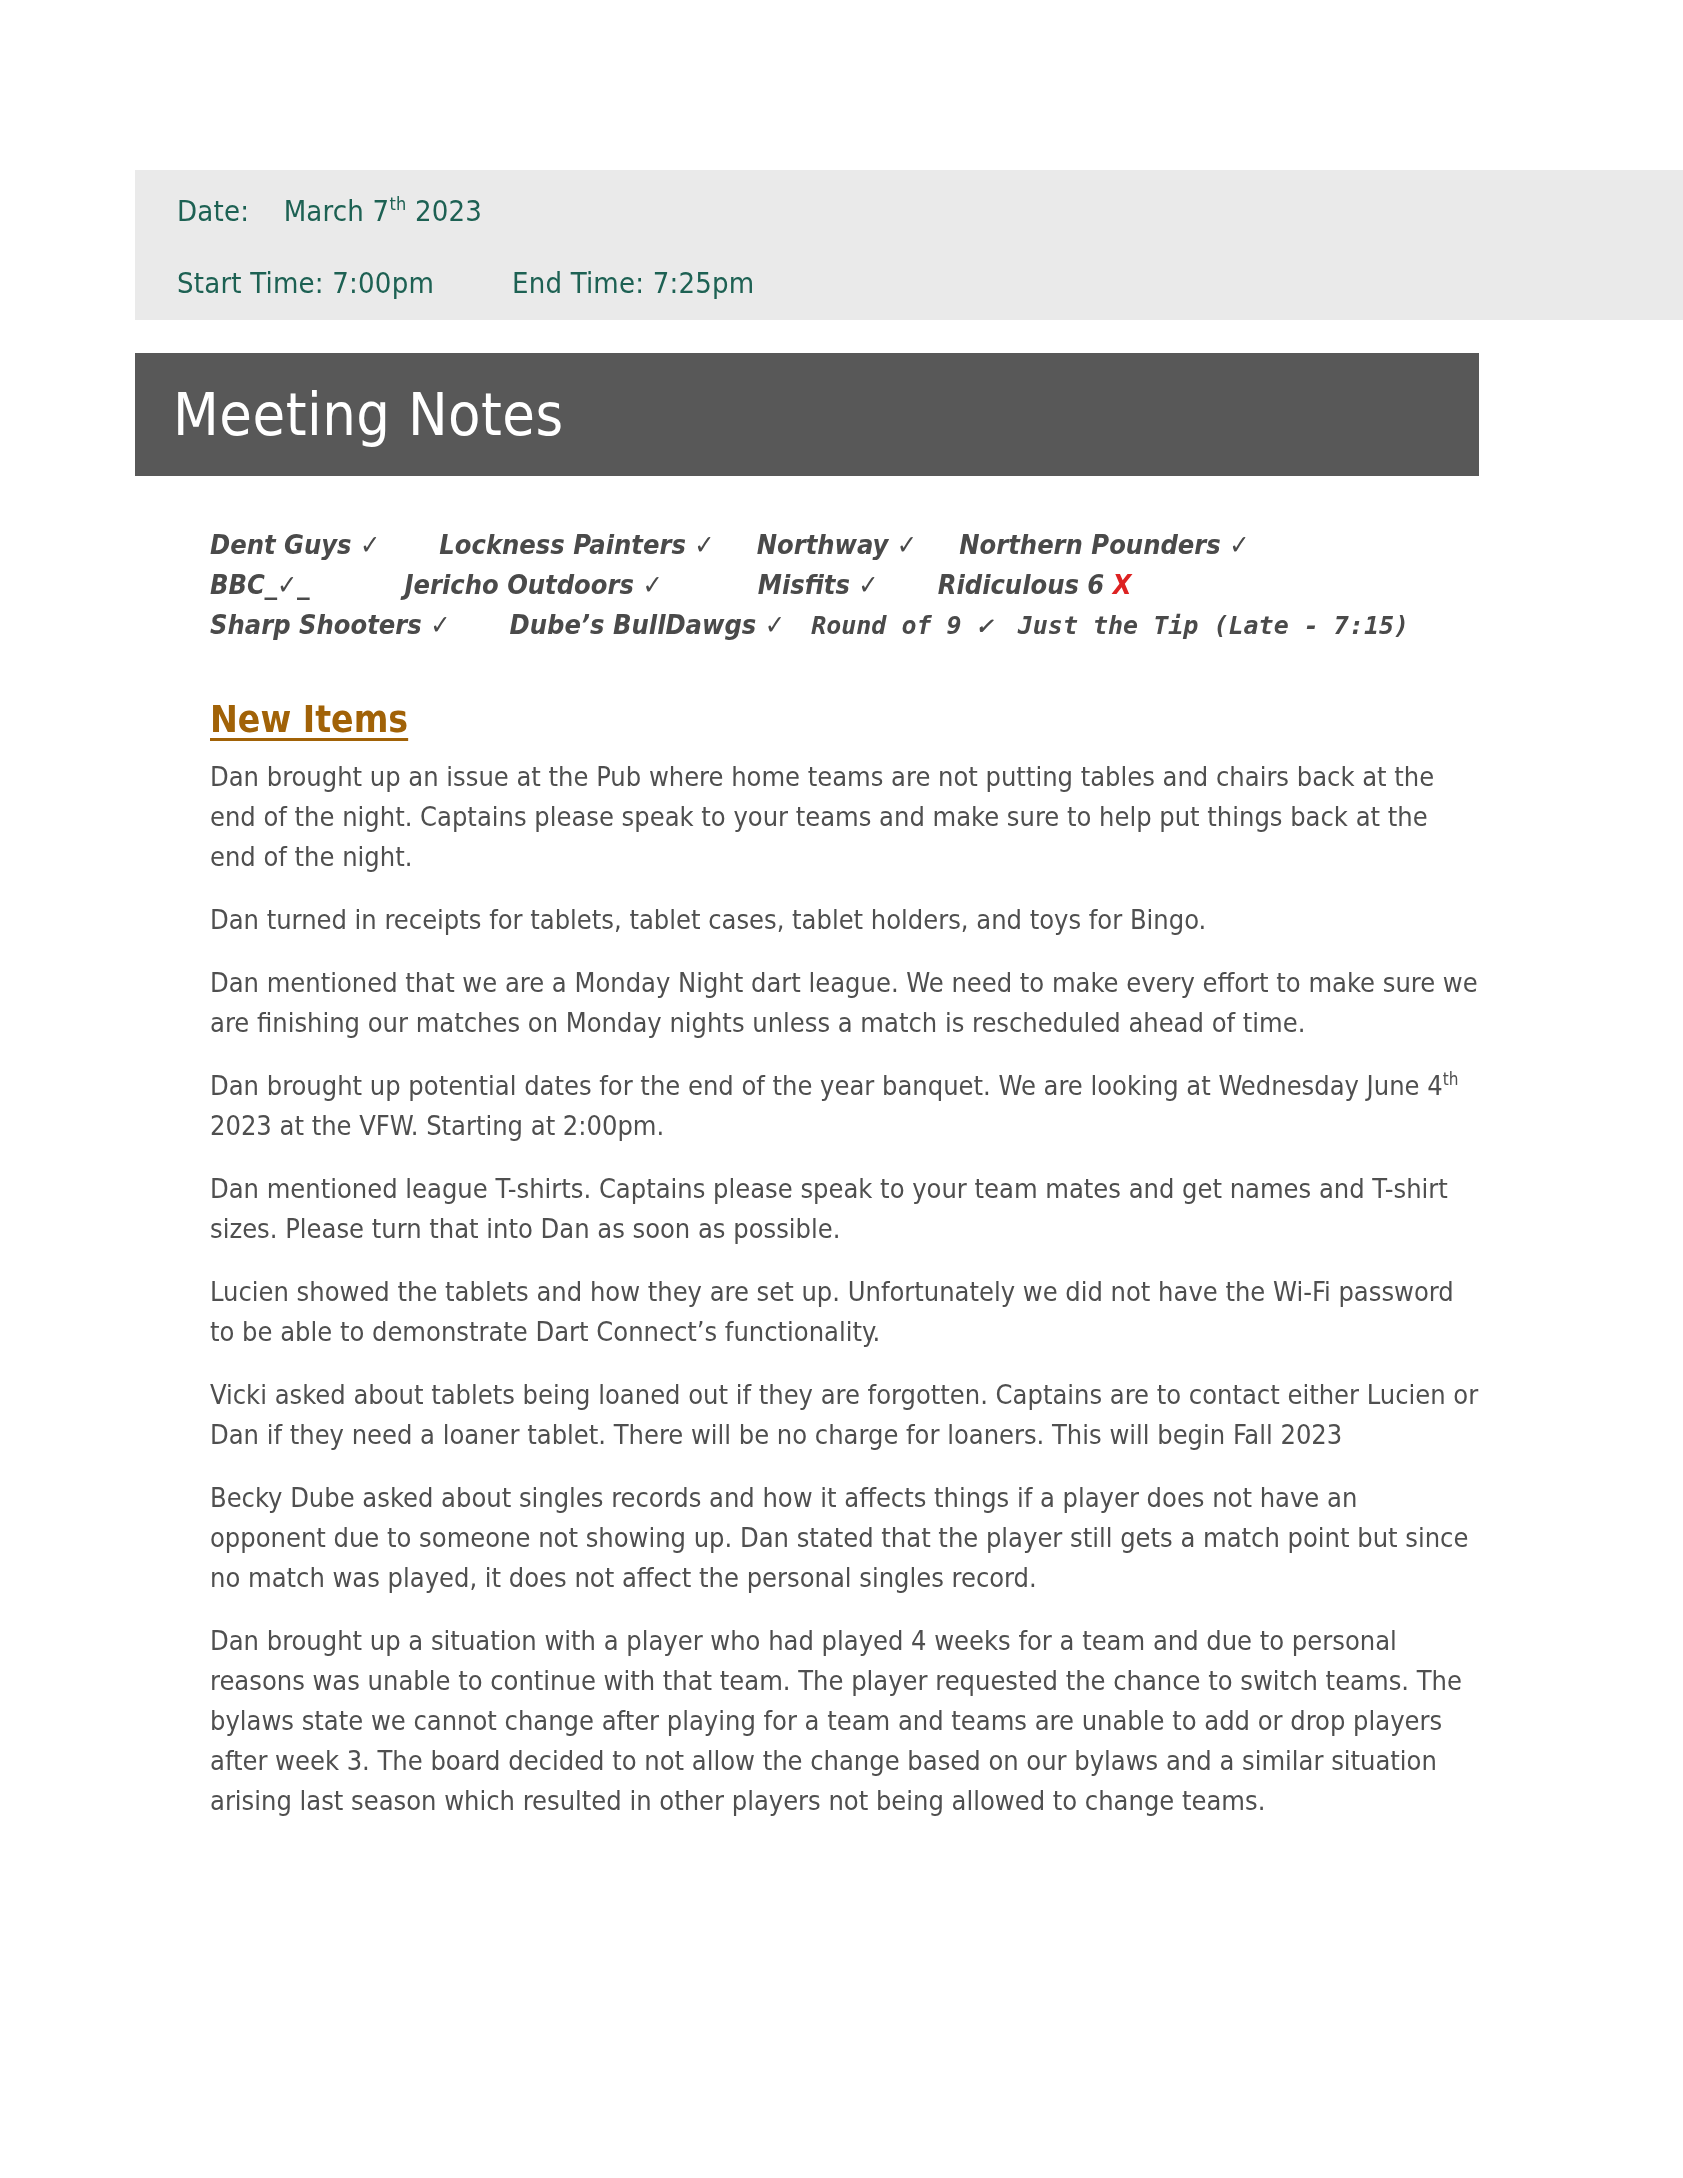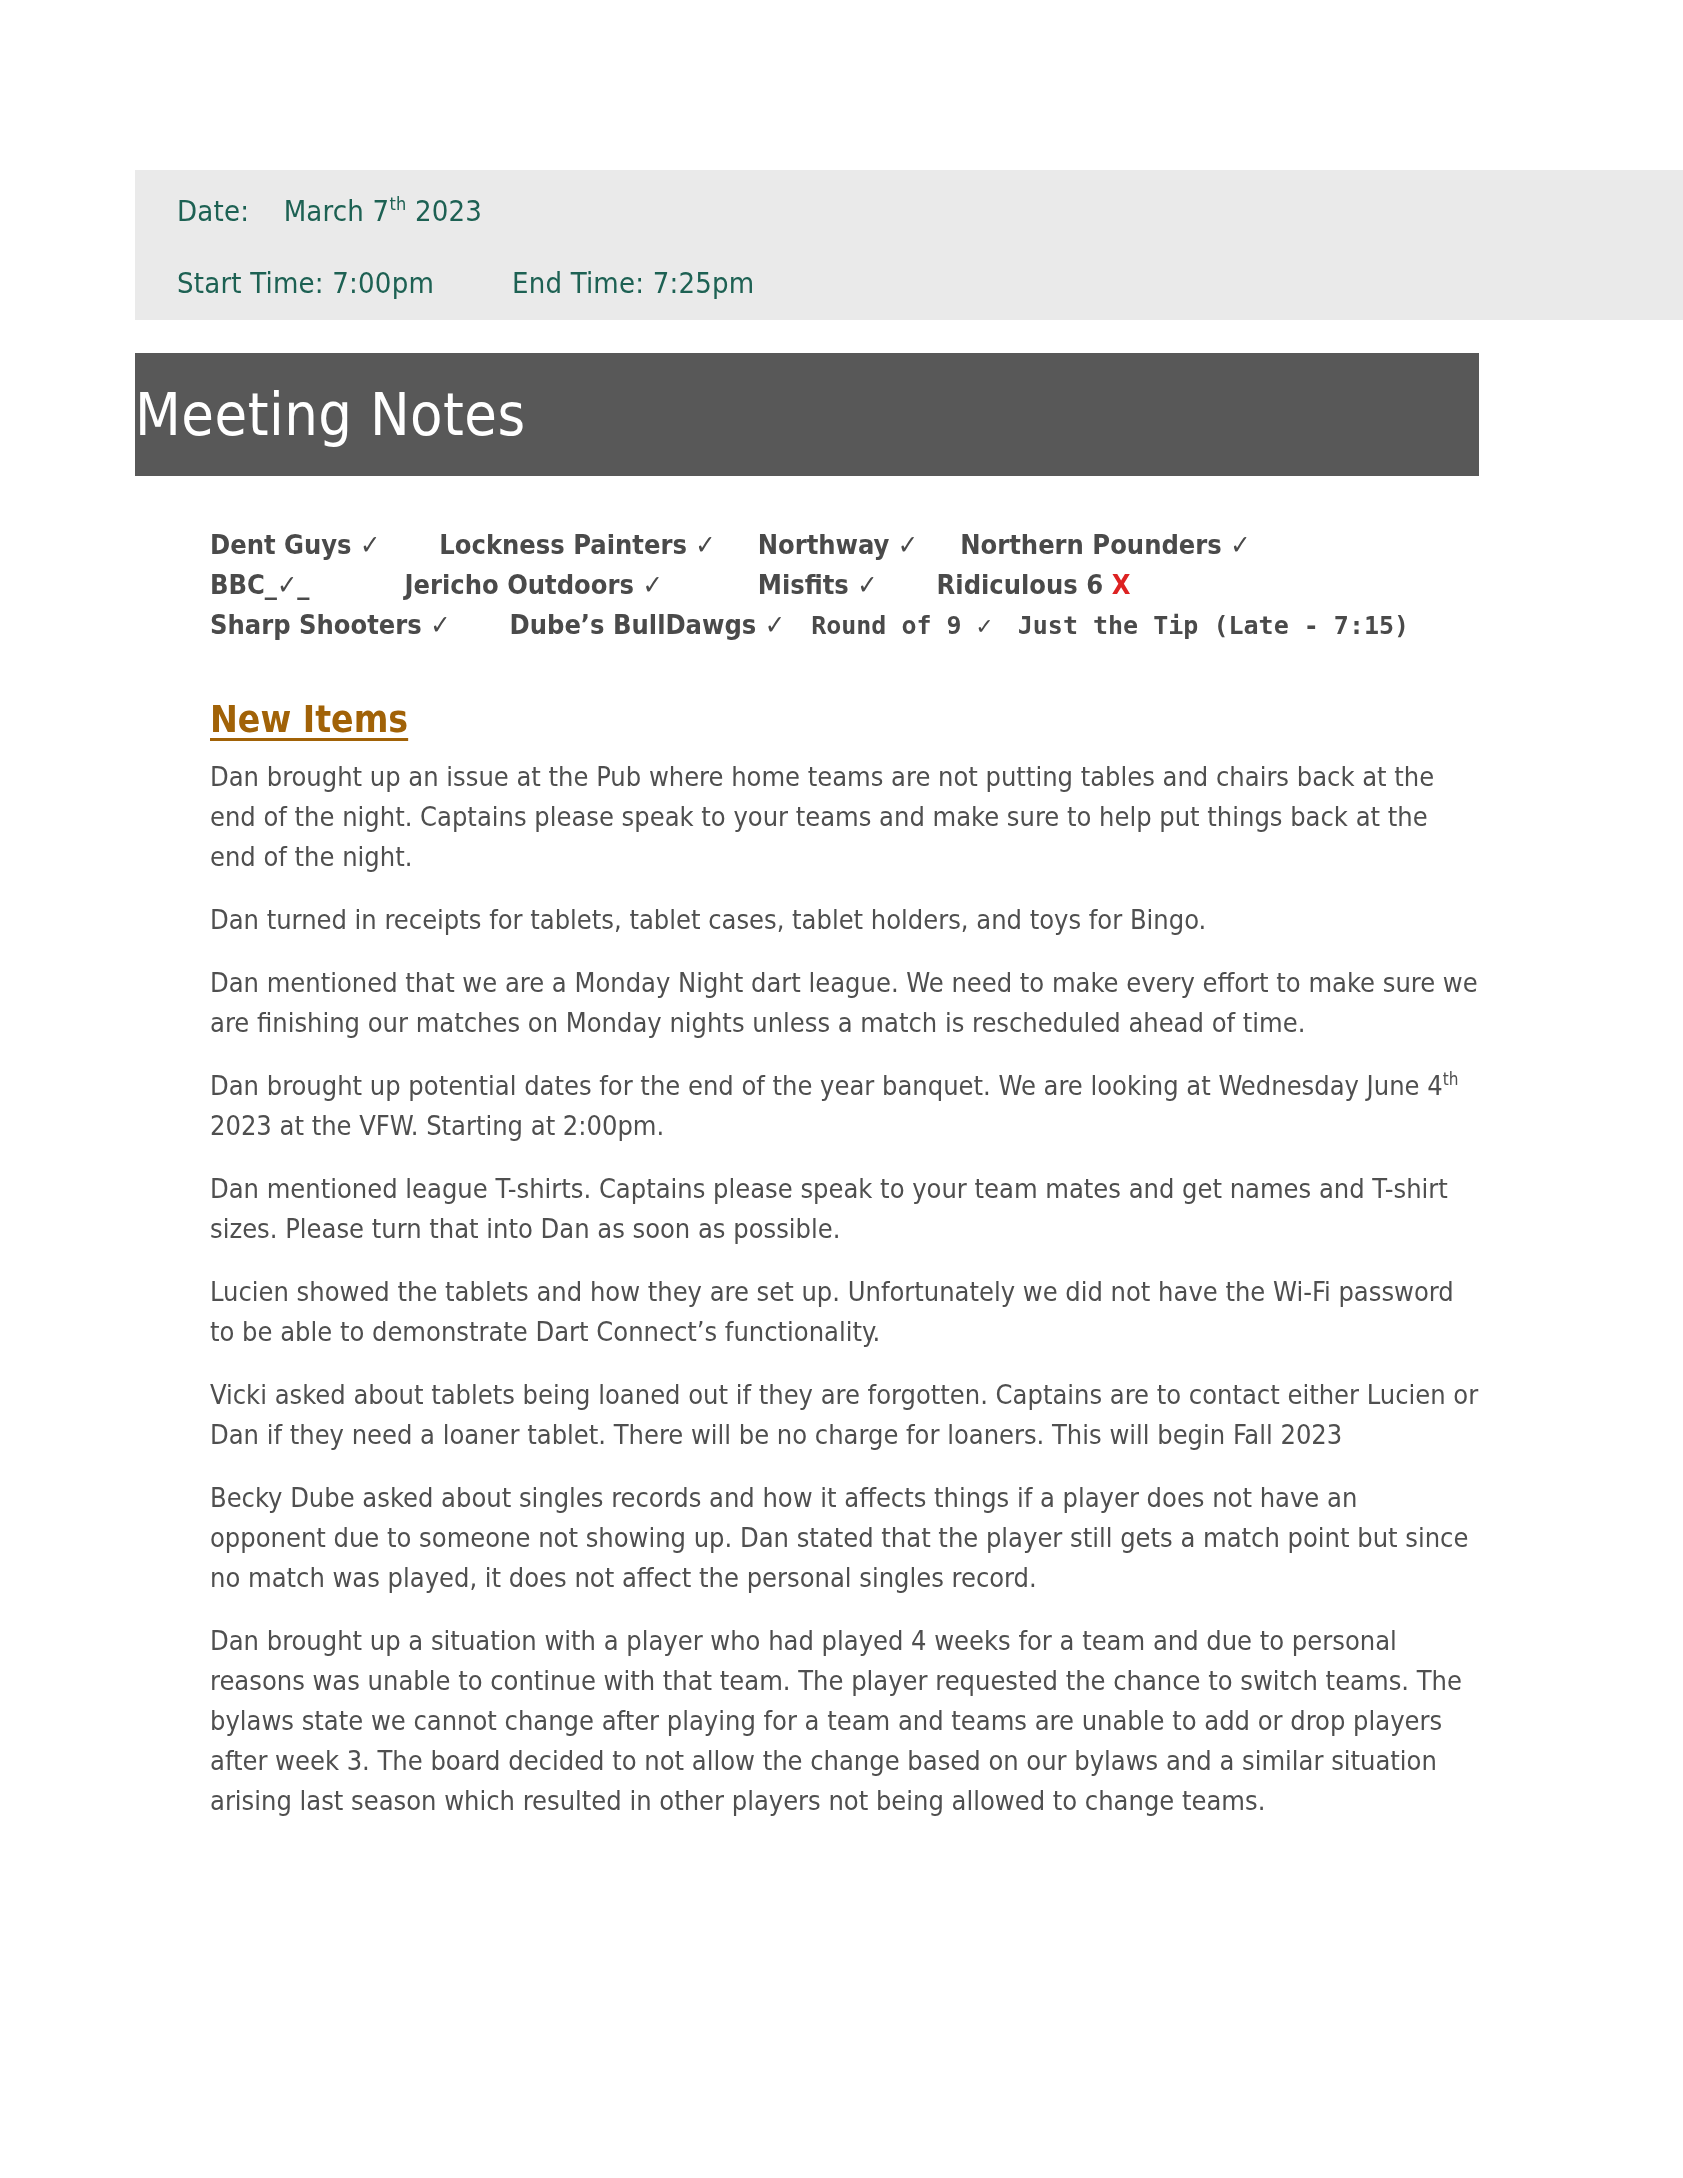--- a/index.html
+++ b/index.html
@@ -54,20 +54,21 @@
   .title-bar {
     position: absolute;
     left: 135px;
     top: 353px;
     width: 1344px;
     height: 123px;
     background: #585858;
     display: flex;
     align-items: center;
     box-sizing: border-box;
+    padding-left: 38px;
   }
   .title-bar .title-text {
     color: #ffffff;
     font-family: "DejaVu Sans Condensed", "Liberation Sans Narrow", "Liberation Sans", sans-serif;
     font-size: 59px;
     font-weight: 300;
     letter-spacing: 0.5px;
     line-height: 1;
   }
 
@@ -90,21 +91,21 @@
   }
 
   .attend-lines {
     color: #4a4a4a;
     font-family: "DejaVu Sans Condensed", "Liberation Sans Narrow", "Liberation Sans", sans-serif;
     font-size: 27px;
     font-weight: bold;
     line-height: 40px;
     white-space: nowrap;
   }
-  .attend-row { display: block; height: 40px; }
+  .attend-row { display: block; height: 40px; font-style: italic; }
   .attend-item { display: inline; }
   .chk { font-weight: bold; }
   .xmark { color: #dd2222; font-weight: bold; }
   .mono {
     font-family: "DejaVu Sans Mono", "Liberation Mono", monospace;
     font-weight: bold;
     font-size: 25px;
     letter-spacing: 0px;
   }
   .sp-a { display: inline-block; width: 26px; }

